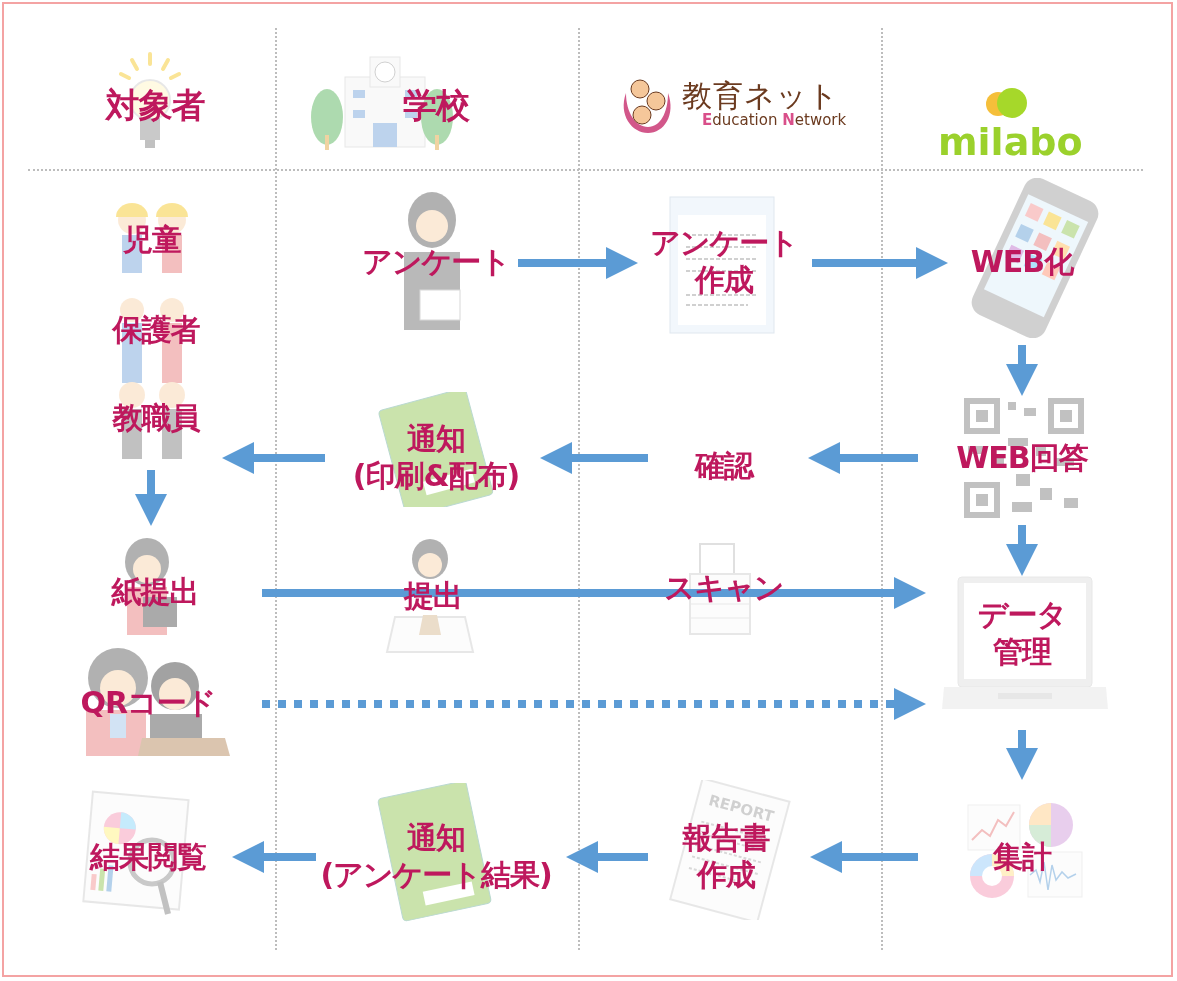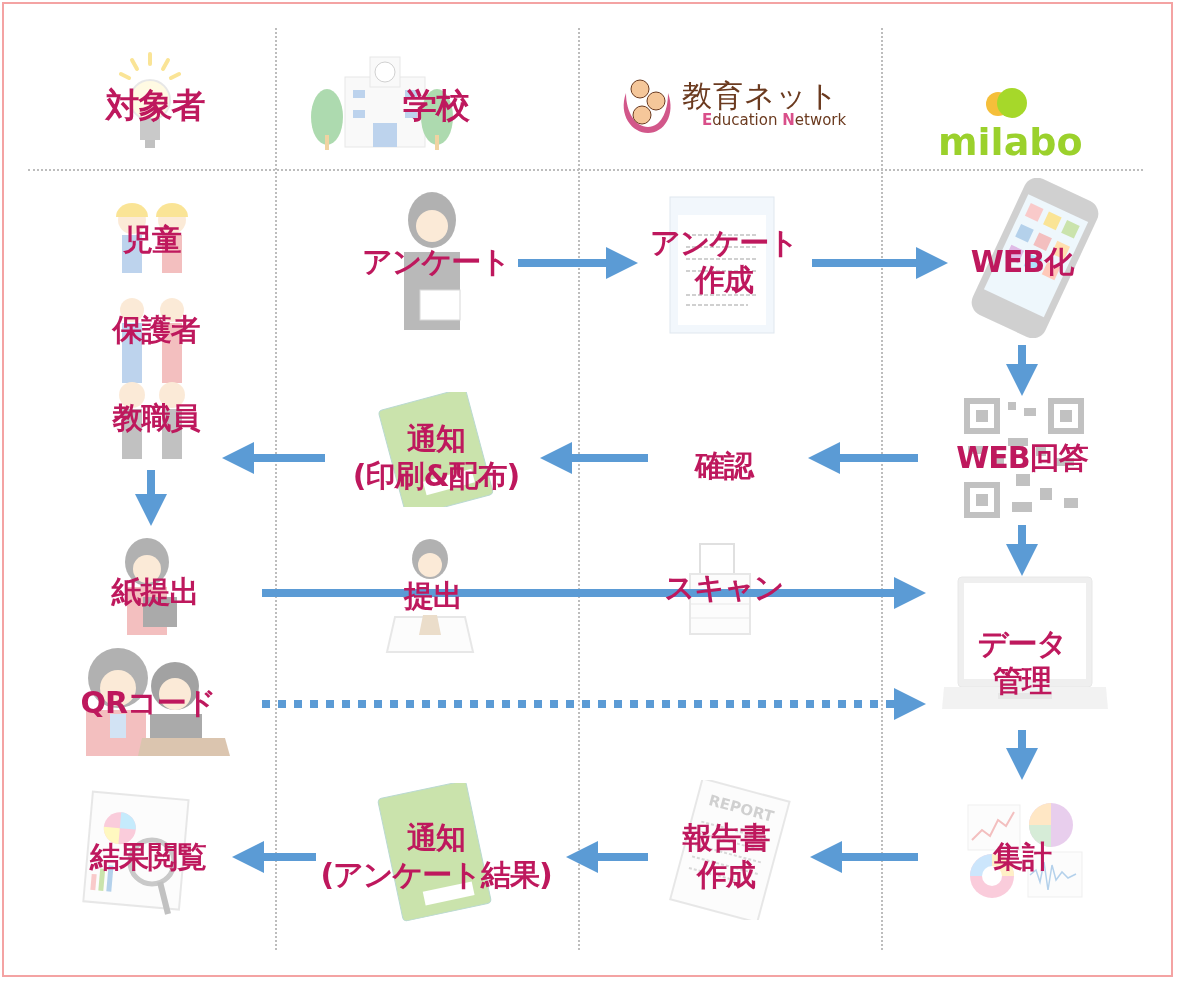--- a/index.html
+++ b/index.html
@@ -293,21 +293,21 @@
   </div>
 <div class="lbl" style="left:724px;top:466px">確認</div>
 <div class="lbl" style="left:436px;top:458px">
     <div>通知</div>
     <div>(印刷&amp;配布)</div>
   </div>
 
 <div class="lbl" style="left:155px;top:592px">紙提出</div>
 <div class="lbl" style="left:433px;top:596px">提出</div>
 <div class="lbl" style="left:724px;top:588px">スキャン</div>
-<div class="lbl" style="left:1022px;top:663px">
+<div class="lbl" style="left:1022px;top:634px">
     <div>データ</div>
     <div>管理</div>
   </div>
 <div class="lbl" style="left:148px;top:703px">QRコード</div>
 
 <div class="lbl" style="left:1022px;top:857px">集計</div>
 <div class="lbl" style="left:726px;top:857px">
     <div>報告書</div>
     <div>作成</div>
   </div>

